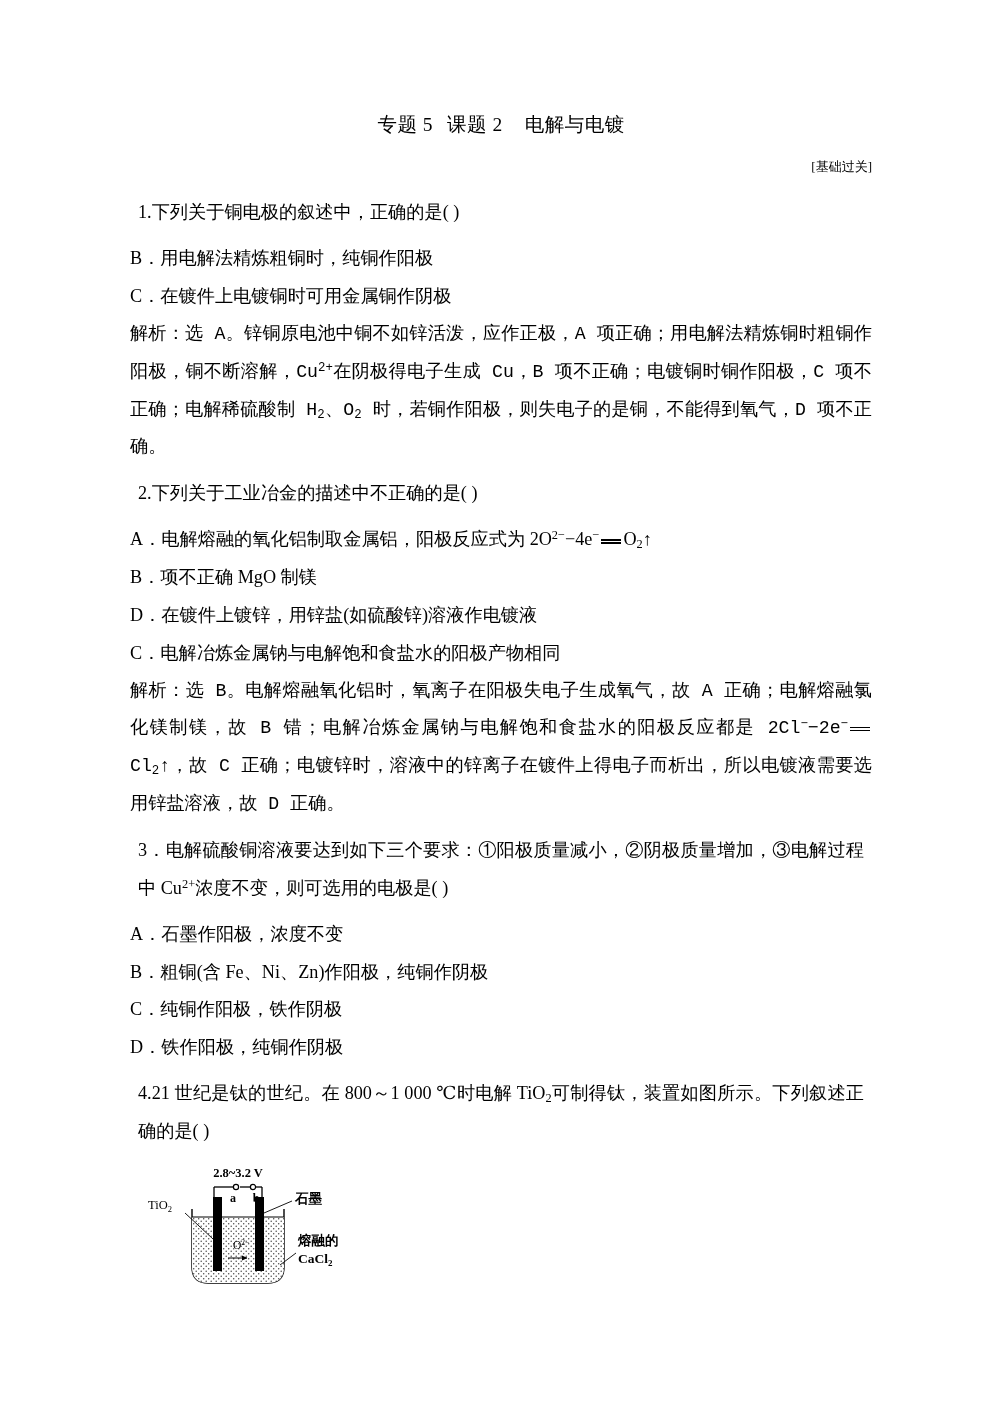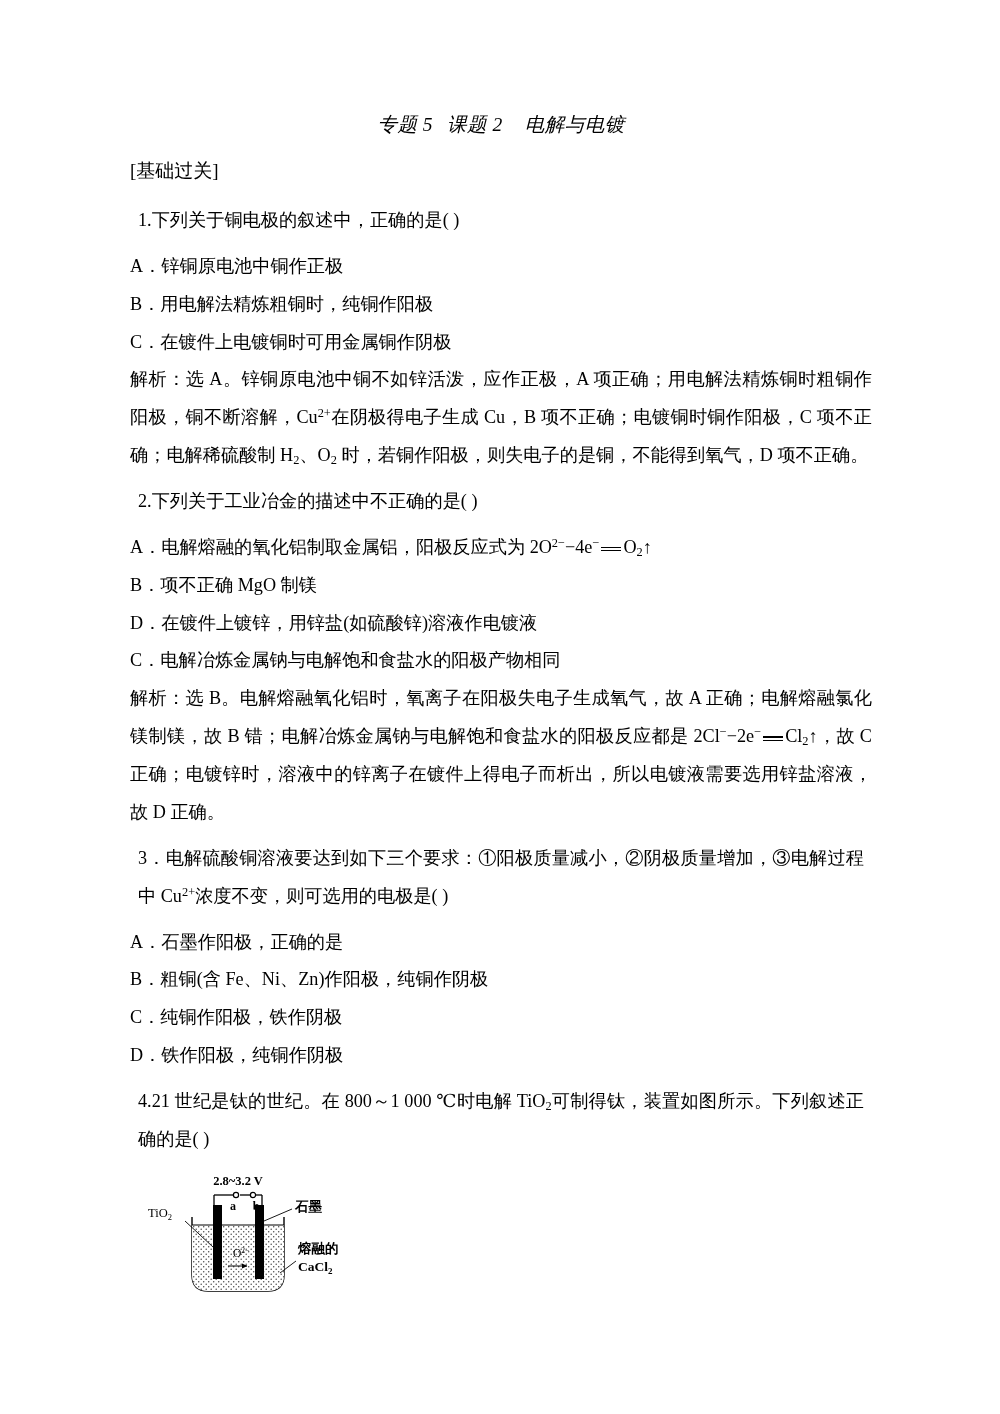--- a/index.html
+++ b/index.html
@@ -28,28 +28,27 @@
     top: 112px;
     width: 742px;
   }
 
   .doc-title {
     text-align: center;
     font-size: 19.5px;
     letter-spacing: 0.5px;
     margin: 0 0 22px 0;
     line-height: 1.3;
-    font-style: italic;
   }
   .doc-title .sp { display: inline-block; width: 14px; }
   .doc-title .sp2 { display: inline-block; width: 22px; }
 
   .section-head {
-    text-align: left;
-    font-size: 19px;
+    text-align: right;
+    font-size: 13px;
     margin: 0 0 18px 0;
     line-height: 1.3;
   }
   .q-stem {
     font-size: 18.2px;
     line-height: 2.08;
     margin: 8px;
     text-align: justify;
     text-justify: inter-ideograph;
   }
@@ -62,20 +61,21 @@
   .opt .lbl {
     display: inline-block;
     min-width: 24px;
   }
   .explain {
     font-size: 18.2px;
     line-height: 2.08;
     margin: 0;
     text-align: justify;
     text-justify: inter-ideograph;
+    font-family: Liberation Mono, monospace;
   }
 
   sub { font-size: 0.68em; vertical-align: -0.28em; }
   sup { font-size: 0.68em; vertical-align: 0.45em; }
   .dbond {
     display: inline-block;
     position: relative;
     width: 20px;
     height: 0.7em;
     vertical-align: middle;
@@ -110,23 +110,20 @@
     <div class="doc-title">
       <span>专题 5</span><span class="sp"></span><span>课题 2</span><span class="sp2"></span><span>电解与电镀</span>
     </div>
 
     <div class="section-head">[基础过关]</div>
 
     <div class="q-stem">
       <span>1.</span><span>下列关于铜电极的叙述中，正确的是(        )</span>
     </div>
     <div class="opt">
-      <span class="lbl">A．</span><span>锌铜原电池中铜作正极</span>
-    </div>
-    <div class="opt">
       <span class="lbl">B．</span><span>用电解法精炼粗铜时，纯铜作阳极</span>
     </div>
     <div class="opt">
       <span class="lbl">C．</span><span>在镀件上电镀铜时可用金属铜作阴极</span>
     </div>
     <div class="explain">解析：选 A。锌铜原电池中铜不如锌活泼，应作正极，A 项正确；用电解法精炼铜时粗铜作阳极，铜不断溶解，Cu<sup>2+</sup>在阴极得电子生成 Cu，B 项不正确；电镀铜时铜作阳极，C 项不正确；电解稀硫酸制 H<sub>2</sub>、O<sub>2</sub> 时，若铜作阳极，则失电子的是铜，不能得到氧气，D 项不正确。</div>
 
     <div class="q-stem">
       <span>2.</span><span>下列关于工业冶金的描述中不正确的是(        )</span>
     </div>
@@ -141,21 +138,21 @@
     </div>
     <div class="opt">
       <span class="lbl">C．</span><span>电解冶炼金属钠与电解饱和食盐水的阳极产物相同</span>
     </div>
     <div class="explain">解析：选 B。电解熔融氧化铝时，氧离子在阳极失电子生成氧气，故 A 正确；电解熔融氯化镁制镁，故 B 错；电解冶炼金属钠与电解饱和食盐水的阳极反应都是 2Cl<sup>−</sup>−2e<sup>−</sup><span class="dbond"></span>Cl<sub>2</sub>↑，故 C 正确；电镀锌时，溶液中的锌离子在镀件上得电子而析出，所以电镀液需要选用锌盐溶液，故 D 正确。</div>
 
     <div class="q-stem">
       <span>3．</span><span>电解硫酸铜溶液要达到如下三个要求：①阳极质量减小，②阴极质量增加，③电解过程中 Cu<sup>2+</sup>浓度不变，则可选用的电极是(        )</span>
     </div>
     <div class="opt">
-      <span class="lbl">A．</span><span>石墨作阳极，正确的是</span>
+      <span class="lbl">A．</span><span>石墨作阳极，浓度不变</span>
     </div>
     <div class="opt">
       <span class="lbl">B．</span><span>粗铜(含 Fe、Ni、Zn)作阳极，纯铜作阴极</span>
     </div>
     <div class="opt">
       <span class="lbl">C．</span><span>纯铜作阳极，铁作阴极</span>
     </div>
     <div class="opt">
       <span class="lbl">D．</span><span>铁作阳极，纯铜作阴极</span>
     </div>

